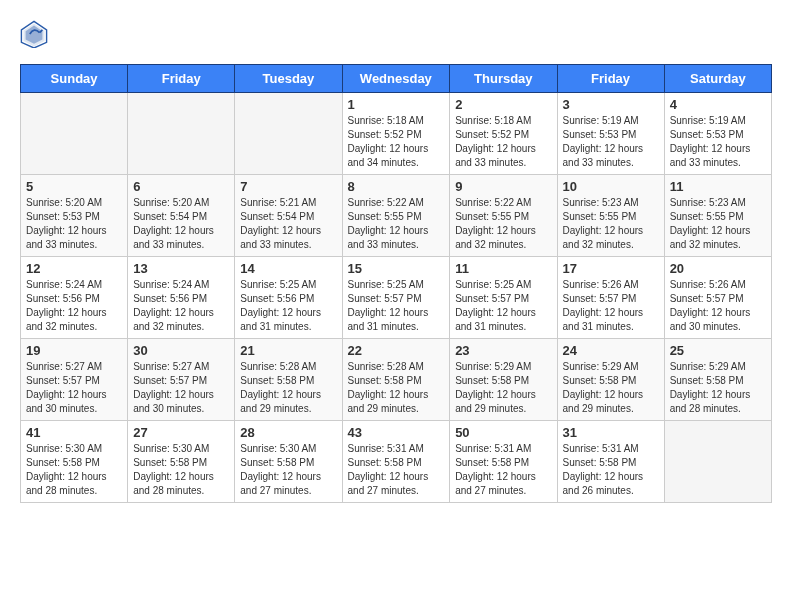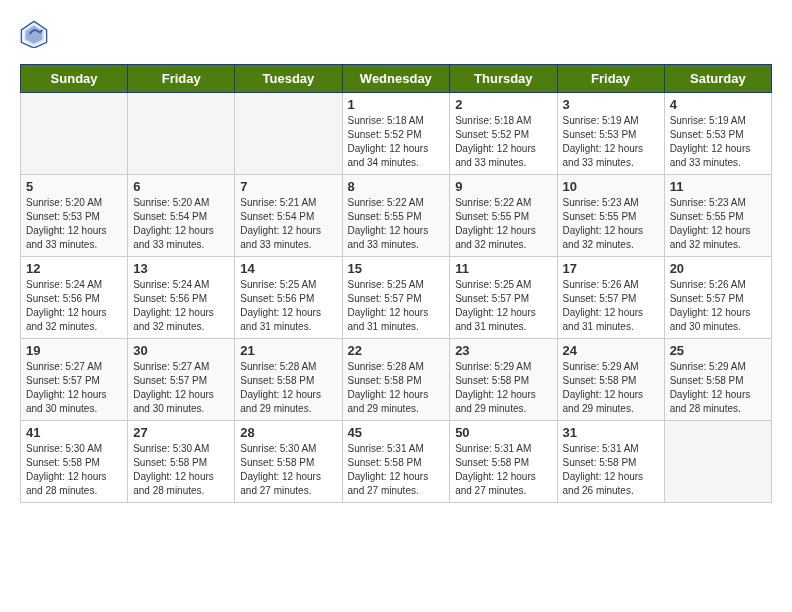--- a/index.html
+++ b/index.html
@@ -46,21 +46,21 @@
       font-size: 16px;
       font-weight: normal;
       color: #555;
     }
     .calendar {
       width: 100%;
       border-collapse: collapse;
       border: 1px solid #ccc;
     }
     .calendar th {
-      background-color: #4d7c0f;
+      background-color: #3b82f6;
       color: #fff;
       text-align: center;
       padding: 6px 4px;
       font-size: 13px;
       font-weight: bold;
       border: 1px solid #1a3c7a;
     }
     .calendar td {
       vertical-align: top;
       border: 1px solid #ccc;
@@ -327,21 +327,21 @@
 and 28 minutes.</div>
         </td>
         <td>
           <span class="day-number">28</span>
           <div class="day-info" style="white-space: pre-line;">Sunrise: 5:30 AM
 Sunset: 5:58 PM
 Daylight: 12 hours
 and 27 minutes.</div>
         </td>
         <td>
-          <span class="day-number">45</span>
+          <span class="day-number">43</span>
           <div class="day-info" style="white-space: pre-line;">Sunrise: 5:31 AM
 Sunset: 5:58 PM
 Daylight: 12 hours
 and 27 minutes.</div>
         </td>
         <td>
           <span class="day-number">50</span>
           <div class="day-info" style="white-space: pre-line;">Sunrise: 5:31 AM
 Sunset: 5:58 PM
 Daylight: 12 hours

